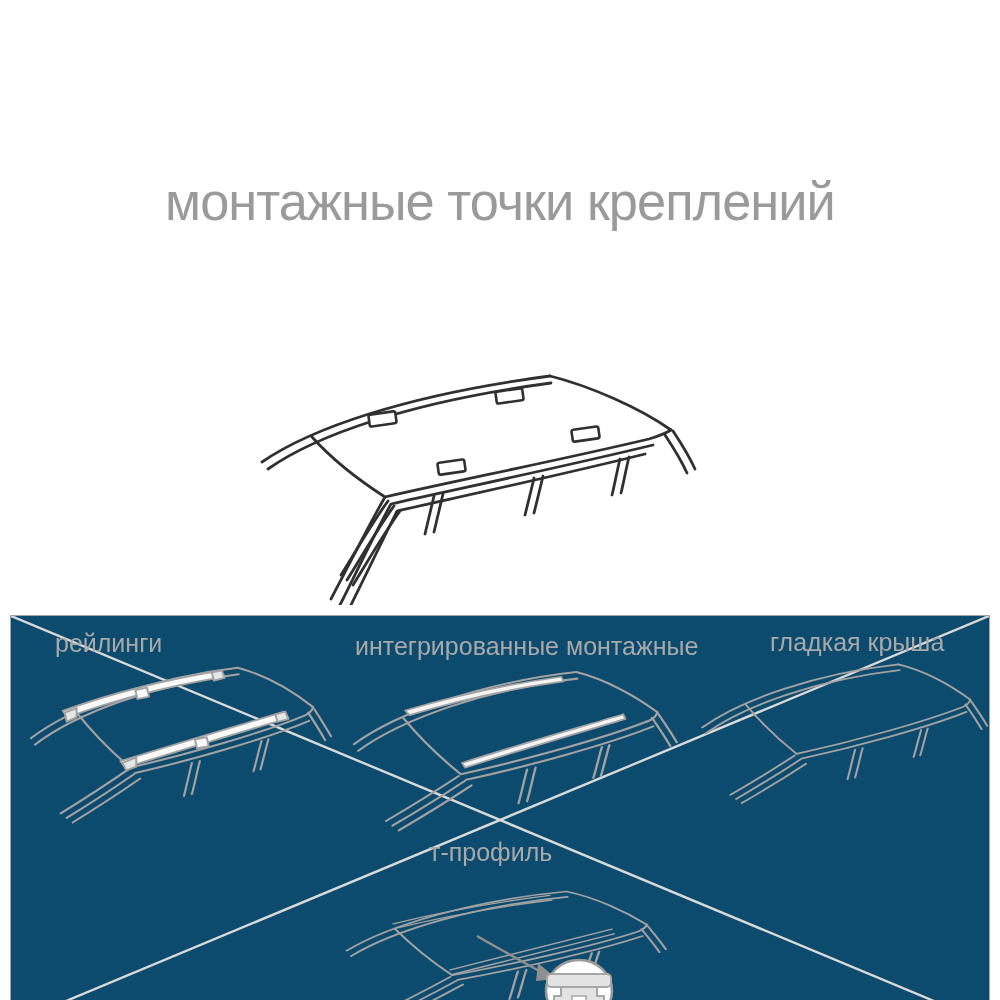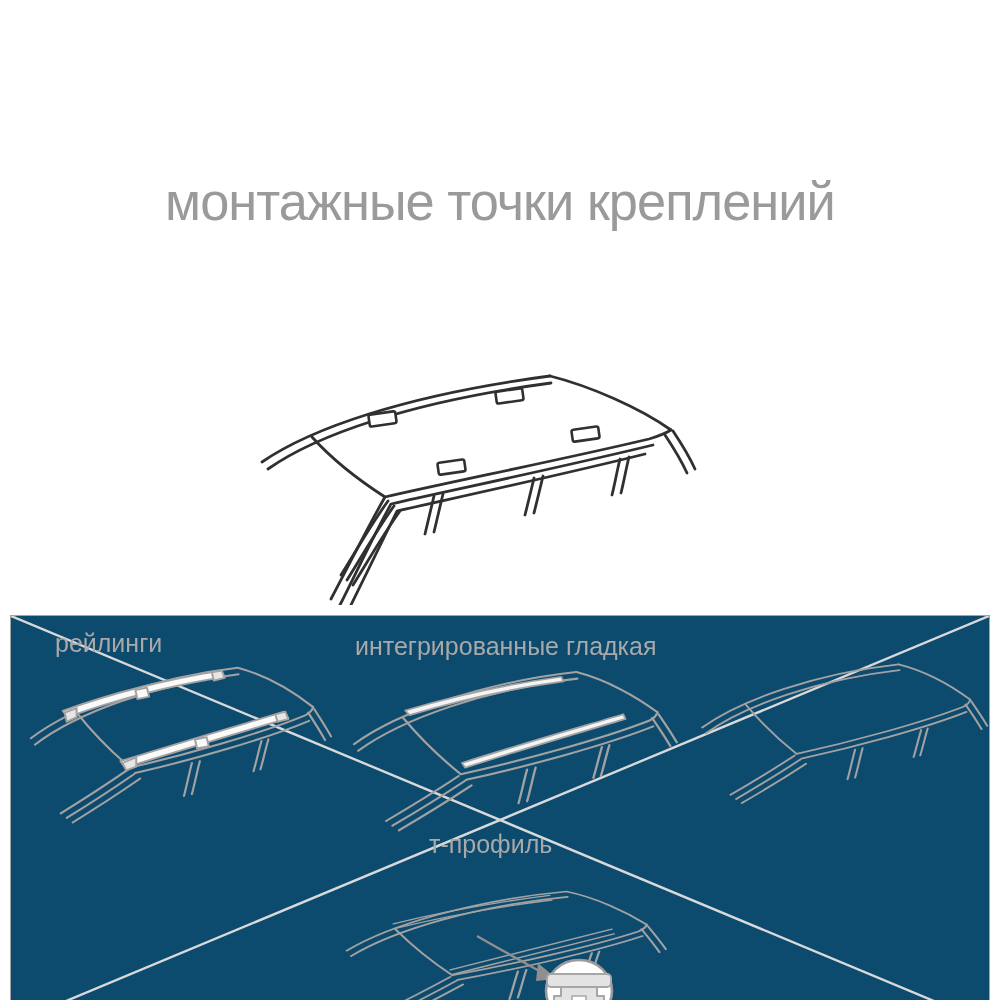--- a/index.html
+++ b/index.html
@@ -19,21 +19,21 @@
     border:1px solid #a3a3a3;background:#0c4a6e;
   }
   .watermark{position:absolute;left:0;top:0;width:978px;height:408px;}
   .variant-label{
     position:absolute;color:#a9a9a9;font-size:25px;line-height:1.1;white-space:nowrap;
     letter-spacing:0px;
   }
   .lbl-rails{left:44px;top:14px;}
   .lbl-integrated{left:344px;top:17px;}
   .lbl-smooth{left:759px;top:13px;}
-  .lbl-tprofile{left:418px;top:215px;}
+  .lbl-tprofile{left:418px;top:223px;}
   .car{position:absolute;}
   .car-rails{left:6px;top:38px;width:318px;height:174px;}
   .car-integrated{left:328px;top:42px;width:342px;height:178px;}
   .car-smooth{left:678px;top:36px;width:302px;height:156px;}
   .car-tprofile{left:321px;top:264px;width:338px;height:146px;}
   .magnifier{position:absolute;left:448px;top:308px;width:165px;height:108px;}
 </style>
 </head>
 <body>
 
@@ -80,21 +80,22 @@
   </svg>
 
   <div class="panel">
 
     <svg class="watermark" viewBox="0 0 978 408" preserveAspectRatio="none">
       <line x1="0" y1="0" x2="978" y2="408" stroke="#d9d9d9" stroke-width="2.4"></line>
       <line x1="978" y1="0" x2="0" y2="408" stroke="#d9d9d9" stroke-width="2.4"></line>
     </svg>
 
     <div class="variant-label lbl-rails">рейлинги</div>
-    <div class="variant-label lbl-integrated">интегрированные гладкая</div>
+    <div class="variant-label lbl-integrated">интегрированные монтажные</div>
+    <div class="variant-label lbl-smooth">гладкая крыша</div>
     <div class="variant-label lbl-tprofile">т-профиль</div>
 
     <svg class="car car-rails" viewBox="0 0 320 190" preserveAspectRatio="none">
       <g fill="none" stroke="#a2a2a2" stroke-width="2.2" stroke-linecap="round" stroke-linejoin="round">
         <path d="M14,92 C55,58 135,26 222,15"></path>
         <path d="M18,99 C59,65 138,33 223,22"></path>
         <path d="M222,15 C250,23 278,41 298,58"></path>
         <path d="M60,64 C74,83 93,105 114,124"></path>
         <path d="M114,124 C170,110 245,87 290,67 C294,65 297,62 298,58"></path>
         <path d="M119,130 C175,116 250,93 294,73"></path>

